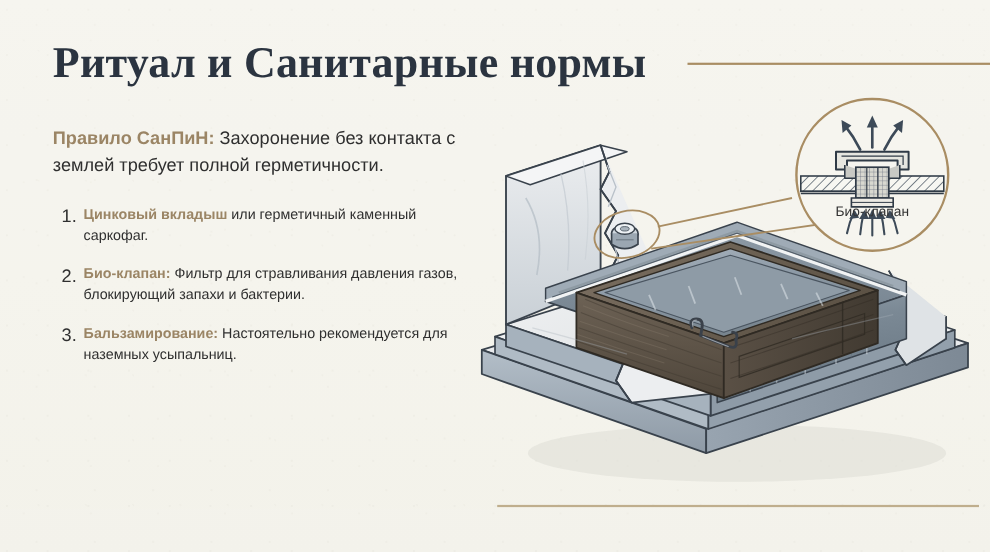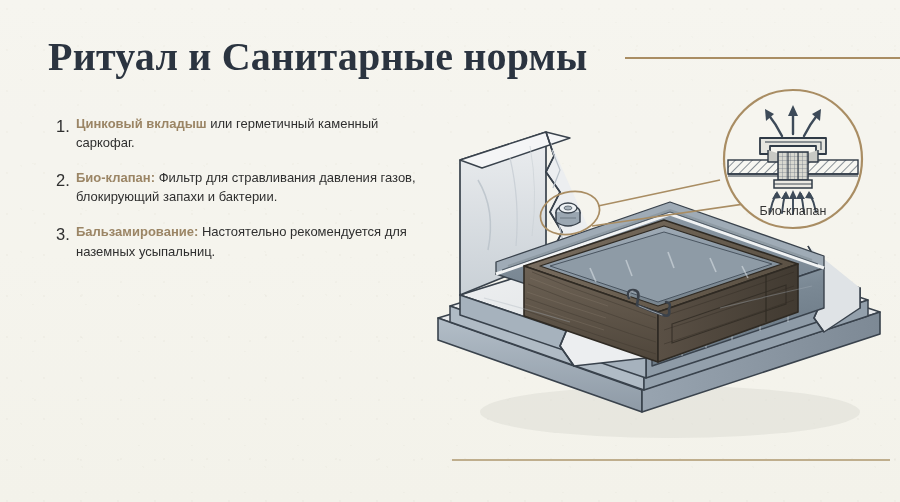--- a/index.html
+++ b/index.html
@@ -127,21 +127,21 @@
     top: 88px;
     width: 142px;
     height: 142px;
     z-index: 4;
   }
   .inset svg { display: block; width: 100%; height: 100%; }
 
   .inset-label {
     position: absolute;
     left: 722px;
-    top: 204px;
+    top: 185px;
     width: 142px;
     text-align: center;
     font-size: 12.5px;
     color: #333;
     z-index: 5;
   }
 
   
   .bottom-rule {
     position: absolute;
@@ -158,20 +158,23 @@
 
 <div class="paper-grain"></div>
 
 <div class="title-row">
   <h1 class="page-title">Ритуал и Санитарные нормы</h1>
   <div class="title-rule"></div>
 </div>
 
 <div class="text-col">
 
+  <p class="lead">
+    <span class="accent">Правило СанПиН:</span><span> Захоронение без контакта с землей требует полной герметичности.</span>
+  </p>
 
   <ol class="rules">
     <li>
       <span class="accent">Цинковый вкладыш</span><span> или герметичный каменный саркофаг.</span>
     </li>
     <li>
       <span class="accent">Био-клапан:</span><span> Фильтр для стравливания давления газов, блокирующий запахи и бактерии.</span>
     </li>
     <li class="gap-before">
       <span class="accent">Бальзамирование:</span><span> Настоятельно рекомендуется для наземных усыпальниц.</span>

